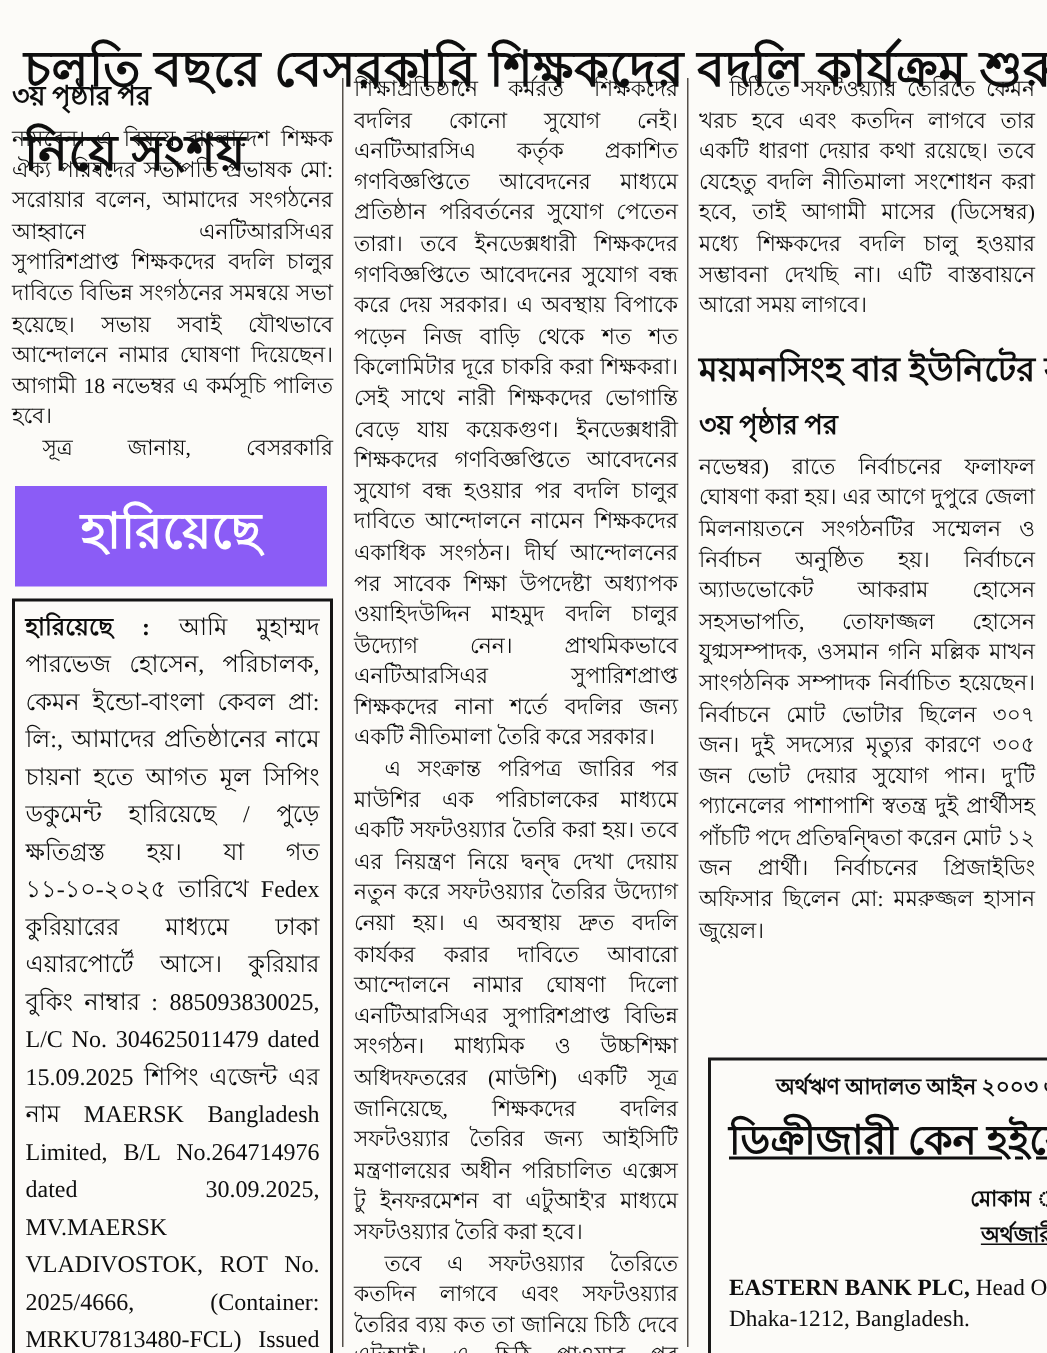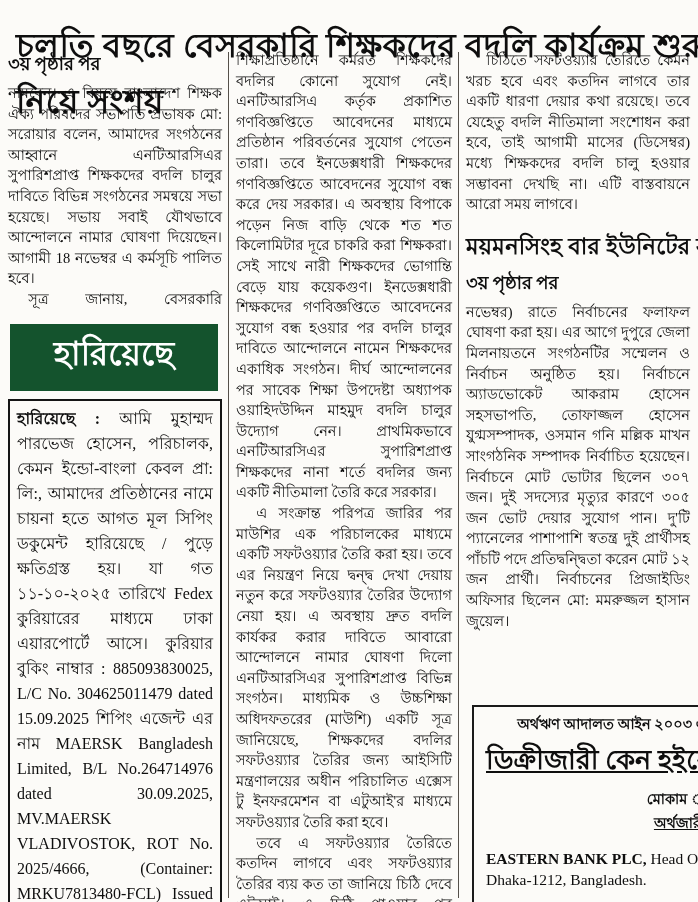--- a/index.html
+++ b/index.html
@@ -19,21 +19,21 @@
   .col1{left:8px;width:214px;}
   .col2{left:236px;width:216px;}
   .col3{left:466px;width:224px;}
   p.body{
     margin:0;font-size:14.5px;line-height:20.6px;text-align:justify;
   }
   .cont{font-weight:bold;font-size:18px;margin-bottom:2px;}
   .indent{text-indent:1.4em;}
   .spread{text-align:justify;text-align-last:justify;}
   .lost-banner{
-    margin:14px 4px 8px 2px;background:#14532d;color:#ffffff;
+    margin:14px 4px 8px 2px;background:#8b5cf6;color:#ffffff;
     text-align:center;font-size:33px;font-weight:bold;
     padding:4px 0 7px 0;
   }
   .classified-box{
     border:2px solid #151515;padding:5px 7px;height:560px;
   }
   .classified-box p.body{font-size:16px;line-height:25px;}
   .headline2{
     margin:14px 0 2px 0;font-size:22.5px;font-weight:bold;
     text-align:center;letter-spacing:0.3px;white-space:nowrap;

